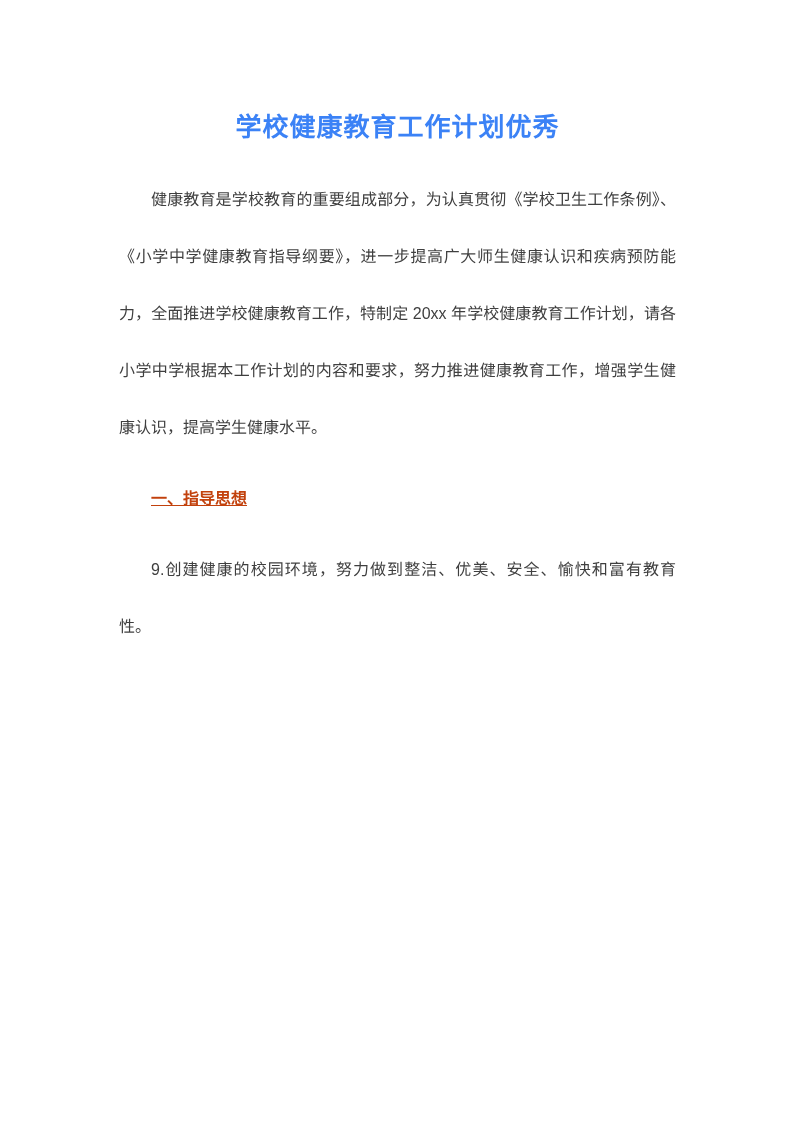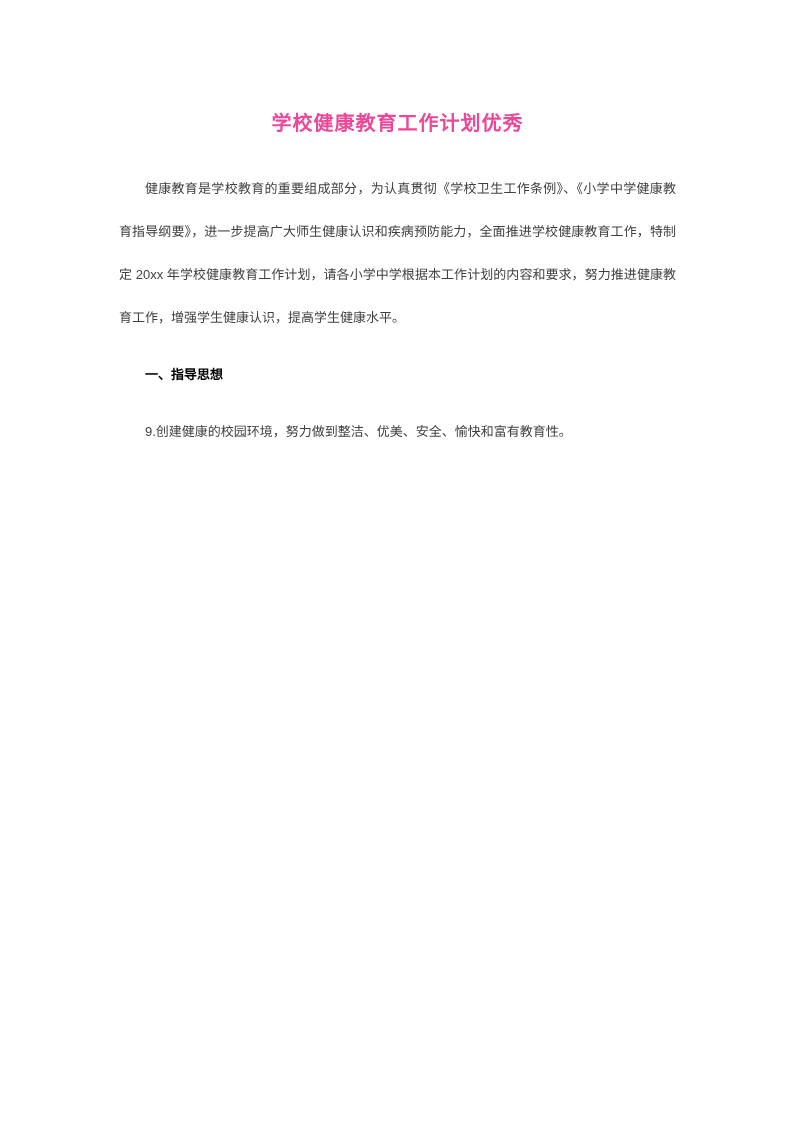--- a/index.html
+++ b/index.html
@@ -14,45 +14,46 @@
     overflow: hidden;
   }
   .page {
     box-sizing: border-box;
     width: 793px;
     height: 1122px;
     padding: 90px 117px 0 119px;
     background: #ffffff;
   }
   .doc-title {
-    color: #ec4899;
+    color: #3b82f6;
     font-weight: 700;
-    font-size: 20px;
+    font-size: 26px;
     line-height: 41px;
     text-align: center;
     letter-spacing: 1px;
     white-space: nowrap;
   }
   .content {
     margin-top: 23px;
     color: #3f3f3f;
-    font-size: 13px;
-    line-height: 43px;
+    font-size: 16px;
+    line-height: 57px;
   }
   .para {
     margin: 0 0 14px 0;
     text-indent: 2em;
     text-align: justify;
     word-break: break-all;
   }
   .heading {
     margin: 0 0 14px 0;
     text-indent: 2em;
     font-weight: 700;
-    color: #000000;
+    color: #c2410c;
+    text-decoration: underline;
   }
 </style>
 </head>
 <body>
 
 <div class="page">
   <h1 class="doc-title">学校健康教育工作计划优秀</h1>
 
   <div class="content">
     <p class="para">健康教育是学校教育的重要组成部分，为认真贯彻《学校卫生工作条例》、《小学中学健康教育指导纲要》，进一步提高广大师生健康认识和疾病预防能力，全面推进学校健康教育工作，特制定 20xx 年学校健康教育工作计划，请各小学中学根据本工作计划的内容和要求，努力推进健康教育工作，增强学生健康认识，提高学生健康水平。</p>

